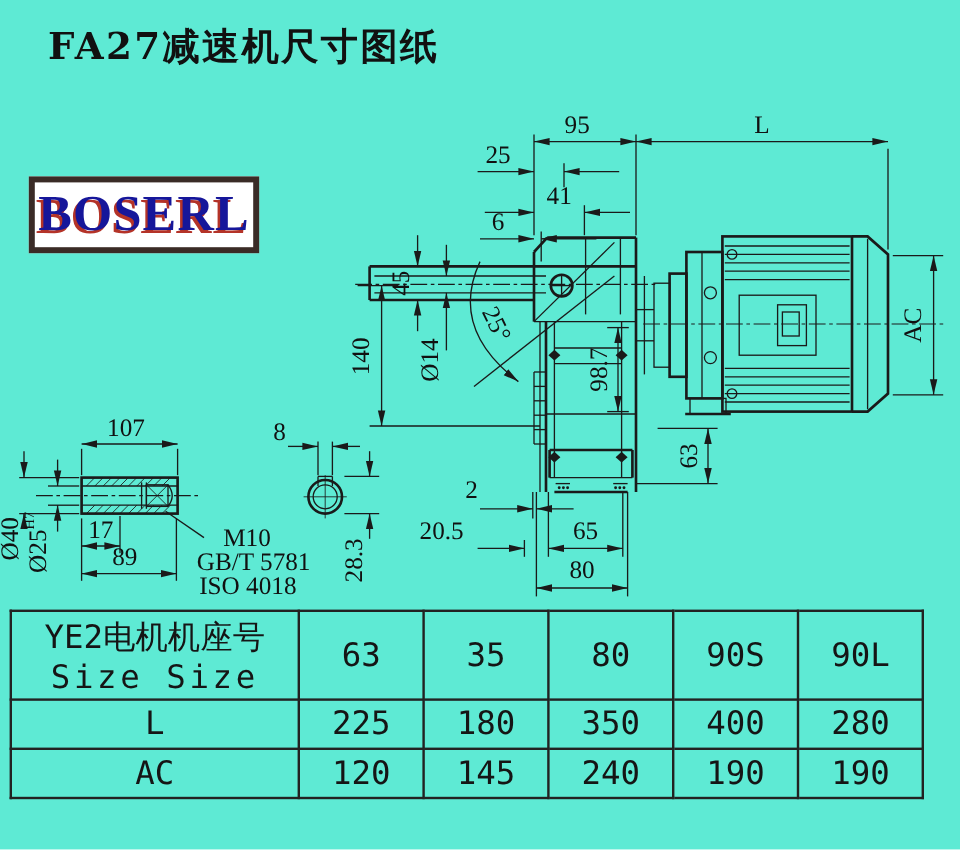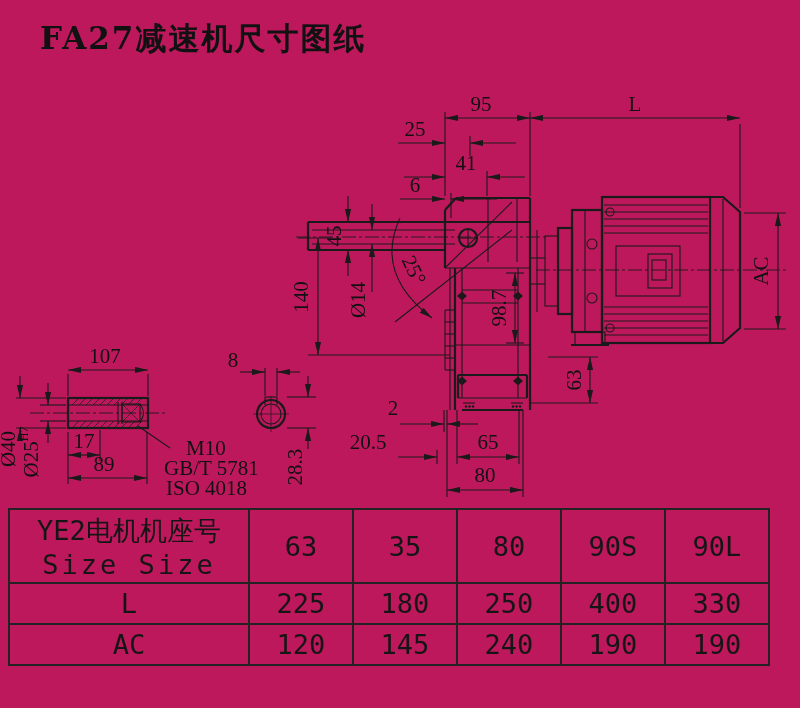--- a/index.html
+++ b/index.html
@@ -1,16 +1,16 @@
 <!DOCTYPE html>
 <html><head>
 <meta charset="utf-8">
 <style>
   html,body{margin:0;padding:0;background:#fff;}
-  #page{position:relative;width:800px;height:708px;background:#be185d;overflow:hidden;
+  #page{position:relative;width:800px;height:708px;background:#5eead4;overflow:hidden;
         font-family:"Liberation Serif",serif;color:#111;}
   #title{position:absolute;left:40px;top:18px;font-size:31px;font-weight:bold;
          letter-spacing:2px;font-family:"DejaVu Serif","Liberation Serif",serif;}
   #logo{position:absolute;left:24px;top:147px;width:182px;height:54px;
         border:5px solid #3a2b26;display:flex;align-items:center;justify-content:center;background:#fff;}
   #logo .t{font-family:"Liberation Serif",serif;font-weight:bold;font-size:42px;
         color:#16169a;letter-spacing:1px;text-shadow:-2px 2px 0 #b43328;line-height:1;}
   svg{position:absolute;left:0;top:0;}
   svg text{font-family:"Liberation Serif",serif;font-size:21px;fill:#111;}
   .thin{stroke:#1a1a1a;stroke-width:1.1;fill:none;}
@@ -27,20 +27,23 @@
   #spec-table tr.hd{height:74px;}
   #spec-table .hd .l2{letter-spacing:3px;}
 </style>
 </head>
 <body>
 
 <div id="page">
 
   <div id="title">FA27减速机尺寸图纸</div>
 
+  <div id="logo">
+    <span class="t">BOSERL</span>
+  </div>
 
   <svg width="800" height="530" viewBox="0 0 800 530">
     <defs>
       <marker id="mE" orient="auto" markerUnits="userSpaceOnUse" markerWidth="13" markerHeight="7" refX="13" refY="3.5">
         <path d="M0,0.4 L13,3.5 L0,6.6 Z" fill="#1a1a1a"></path>
       </marker>
       <marker id="mS" orient="auto" markerUnits="userSpaceOnUse" markerWidth="13" markerHeight="7" refX="0" refY="3.5">
         <path d="M13,0.4 L0,3.5 L13,6.6 Z" fill="#1a1a1a"></path>
       </marker>
     </defs>
@@ -279,23 +282,23 @@
       <td class="val">63</td>
       <td class="val">35</td>
       <td class="val">80</td>
       <td class="val">90S</td>
       <td class="val">90L</td>
     </tr>
     <tr>
       <td class="lab">L</td>
       <td class="val">225</td>
       <td class="val">180</td>
-      <td class="val">250</td>
+      <td class="val">350</td>
       <td class="val">400</td>
-      <td class="val">330</td>
+      <td class="val">280</td>
     </tr>
     <tr>
       <td class="lab">AC</td>
       <td class="val">120</td>
       <td class="val">145</td>
       <td class="val">240</td>
       <td class="val">190</td>
       <td class="val">190</td>
     </tr>
   </tbody>

